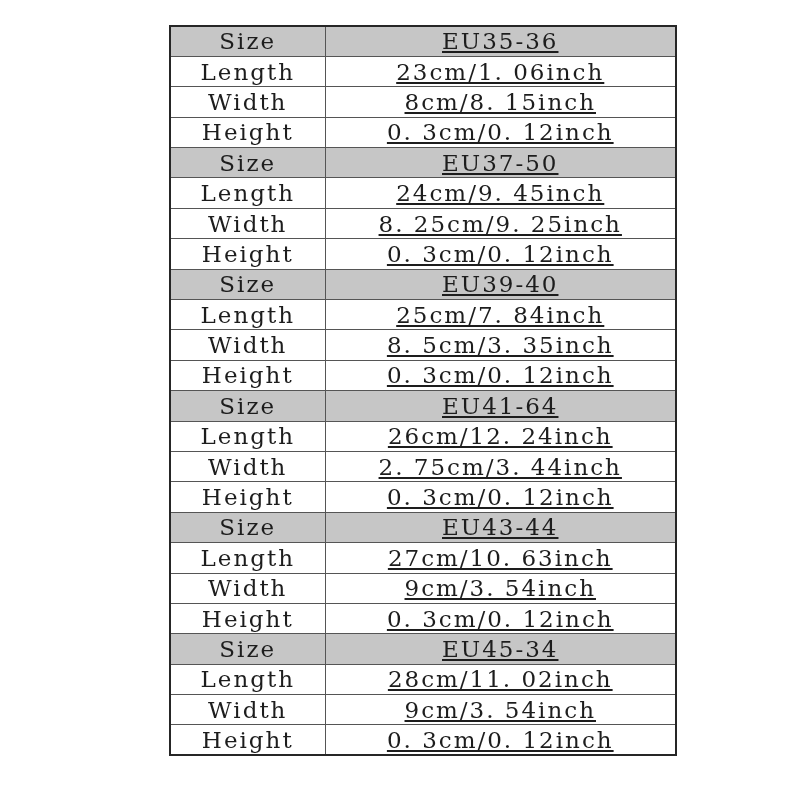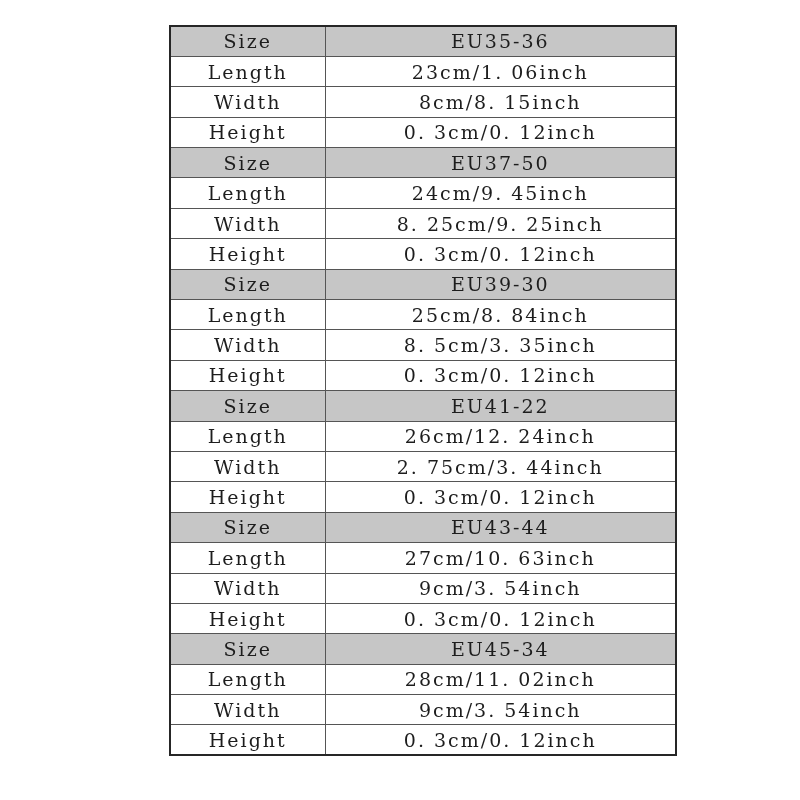--- a/index.html
+++ b/index.html
@@ -19,29 +19,29 @@
     border-collapse: collapse;
     table-layout: fixed;
     width: 462px;
     border: 2px solid #262626;
   }
   td {
     border: 1px solid #555555;
     height: 30.4px;
     text-align: center;
     vertical-align: middle;
-    font-size: 19px;
+    font-size: 23px;
     color: #1d1d1d;
     letter-spacing: 2px;
     white-space: nowrap;
     overflow: hidden;
     background: #ffffff;
   }
   td.c1 { width: 155px; }
-  td.c2 { width: 351px; }
+  td.c2 { width: 351px; text-decoration: underline; }
   tr.size-row td { background: #c6c6c6; }
 </style>
 </head>
 <body>
 
 <div class="chart-wrap">
   <table class="size-chart">
     <tbody>
 
       <tr class="size-row">
@@ -73,38 +73,38 @@
         <td class="c1">Width</td>
         <td class="c2">8. 25cm/9. 25inch</td>
       </tr>
       <tr>
         <td class="c1">Height</td>
         <td class="c2">0. 3cm/0. 12inch</td>
       </tr>
 
       <tr class="size-row">
         <td class="c1">Size</td>
-        <td class="c2">EU39-30</td>
+        <td class="c2">EU39-40</td>
       </tr>
       <tr>
         <td class="c1">Length</td>
-        <td class="c2">25cm/8. 84inch</td>
+        <td class="c2">25cm/7. 84inch</td>
       </tr>
       <tr>
         <td class="c1">Width</td>
         <td class="c2">8. 5cm/3. 35inch</td>
       </tr>
       <tr>
         <td class="c1">Height</td>
         <td class="c2">0. 3cm/0. 12inch</td>
       </tr>
 
       <tr class="size-row">
         <td class="c1">Size</td>
-        <td class="c2">EU41-22</td>
+        <td class="c2">EU41-64</td>
       </tr>
       <tr>
         <td class="c1">Length</td>
         <td class="c2">26cm/12. 24inch</td>
       </tr>
       <tr>
         <td class="c1">Width</td>
         <td class="c2">2. 75cm/3. 44inch</td>
       </tr>
       <tr>

